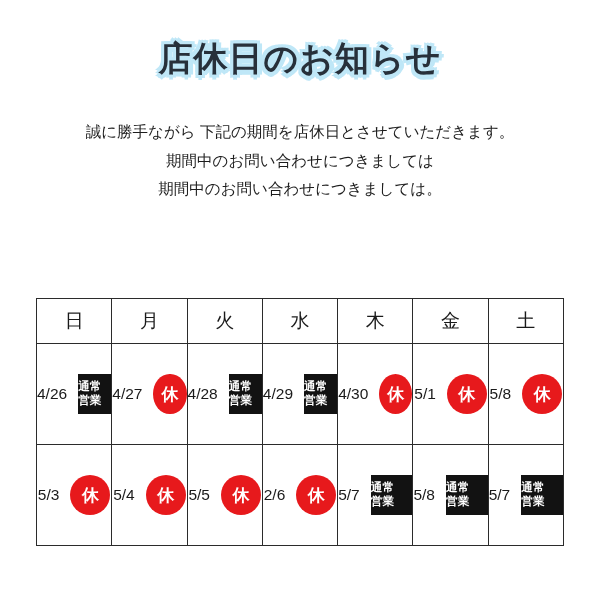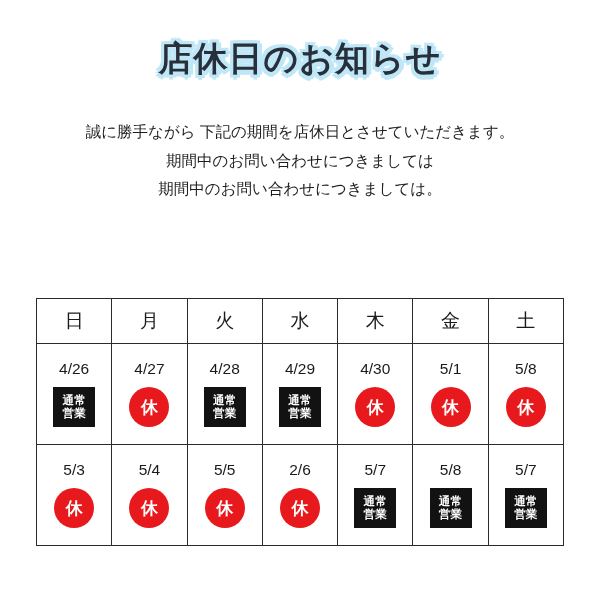--- a/index.html
+++ b/index.html
@@ -85,21 +85,21 @@
     height: 44px;
     font-size: 19px;
     font-weight: normal;
     color: #1a1a1a;
   }
   table.cal td {
     height: 100px;
   }
   .cell {
     display: flex;
-    flex-direction: column;
+    flex-direction: row;
     align-items: center;
     justify-content: center;
     gap: 11px;
     height: 100px;
   }
   .date {
     font-size: 15.5px;
     color: #1a1a1a;
     line-height: 1;
   }
@@ -120,21 +120,21 @@
   
   .mark-open {
     width: 42px;
     height: 40px;
     background: #121212;
     color: #ffffff;
     font-size: 11.5px;
     font-weight: bold;
     display: flex;
     flex-direction: column;
-    align-items: center;
+    align-items: flex-start;
     justify-content: center;
     line-height: 1.18;
     letter-spacing: 0.2px;
   }
   .mark-open span { display: block; }
 </style>
 </head>
 <body>
 
 <div class="page">

